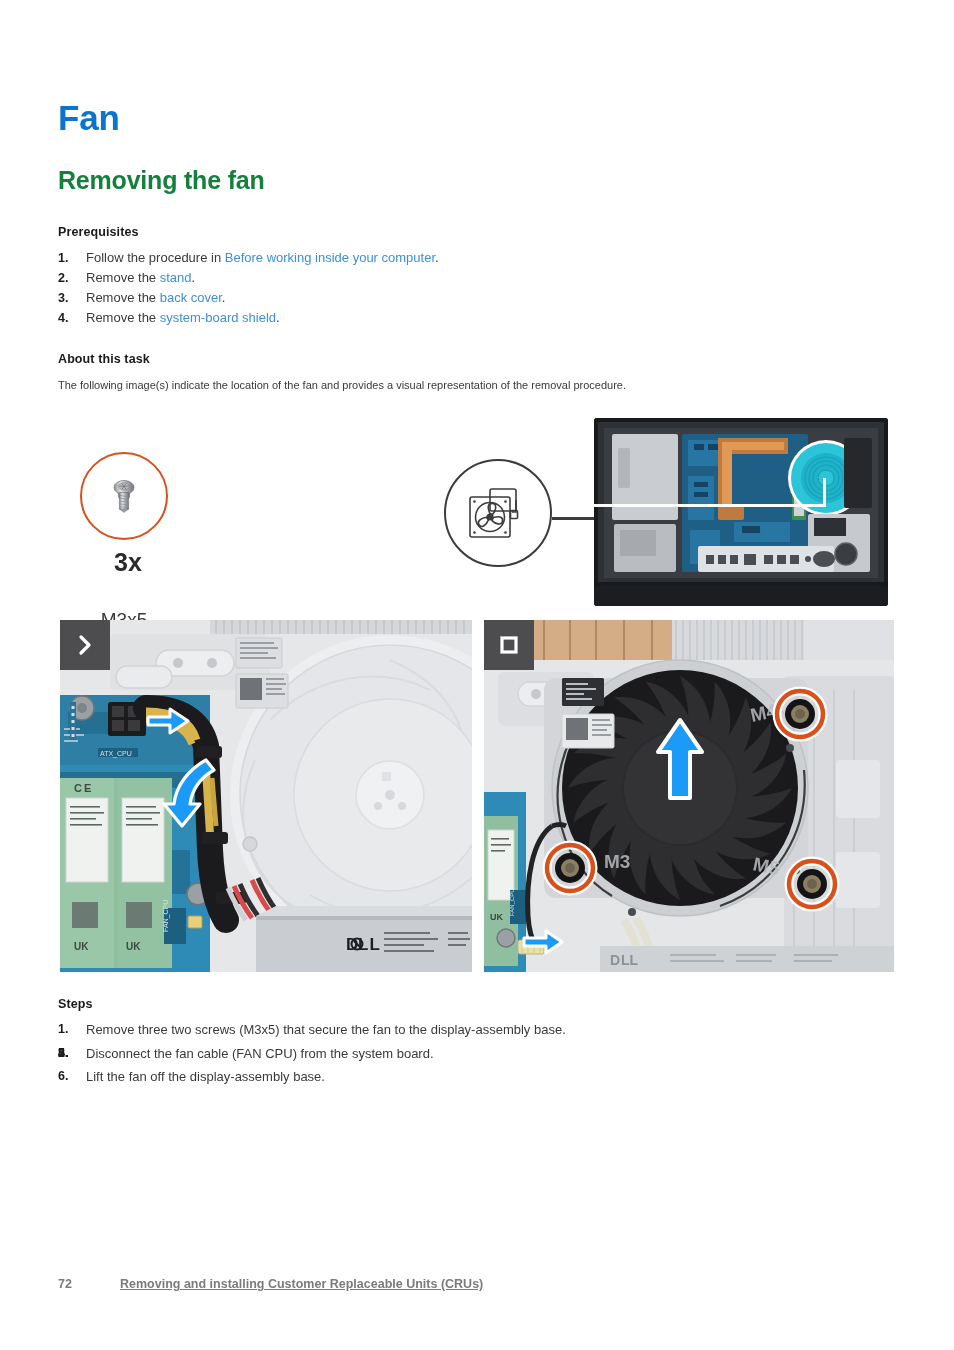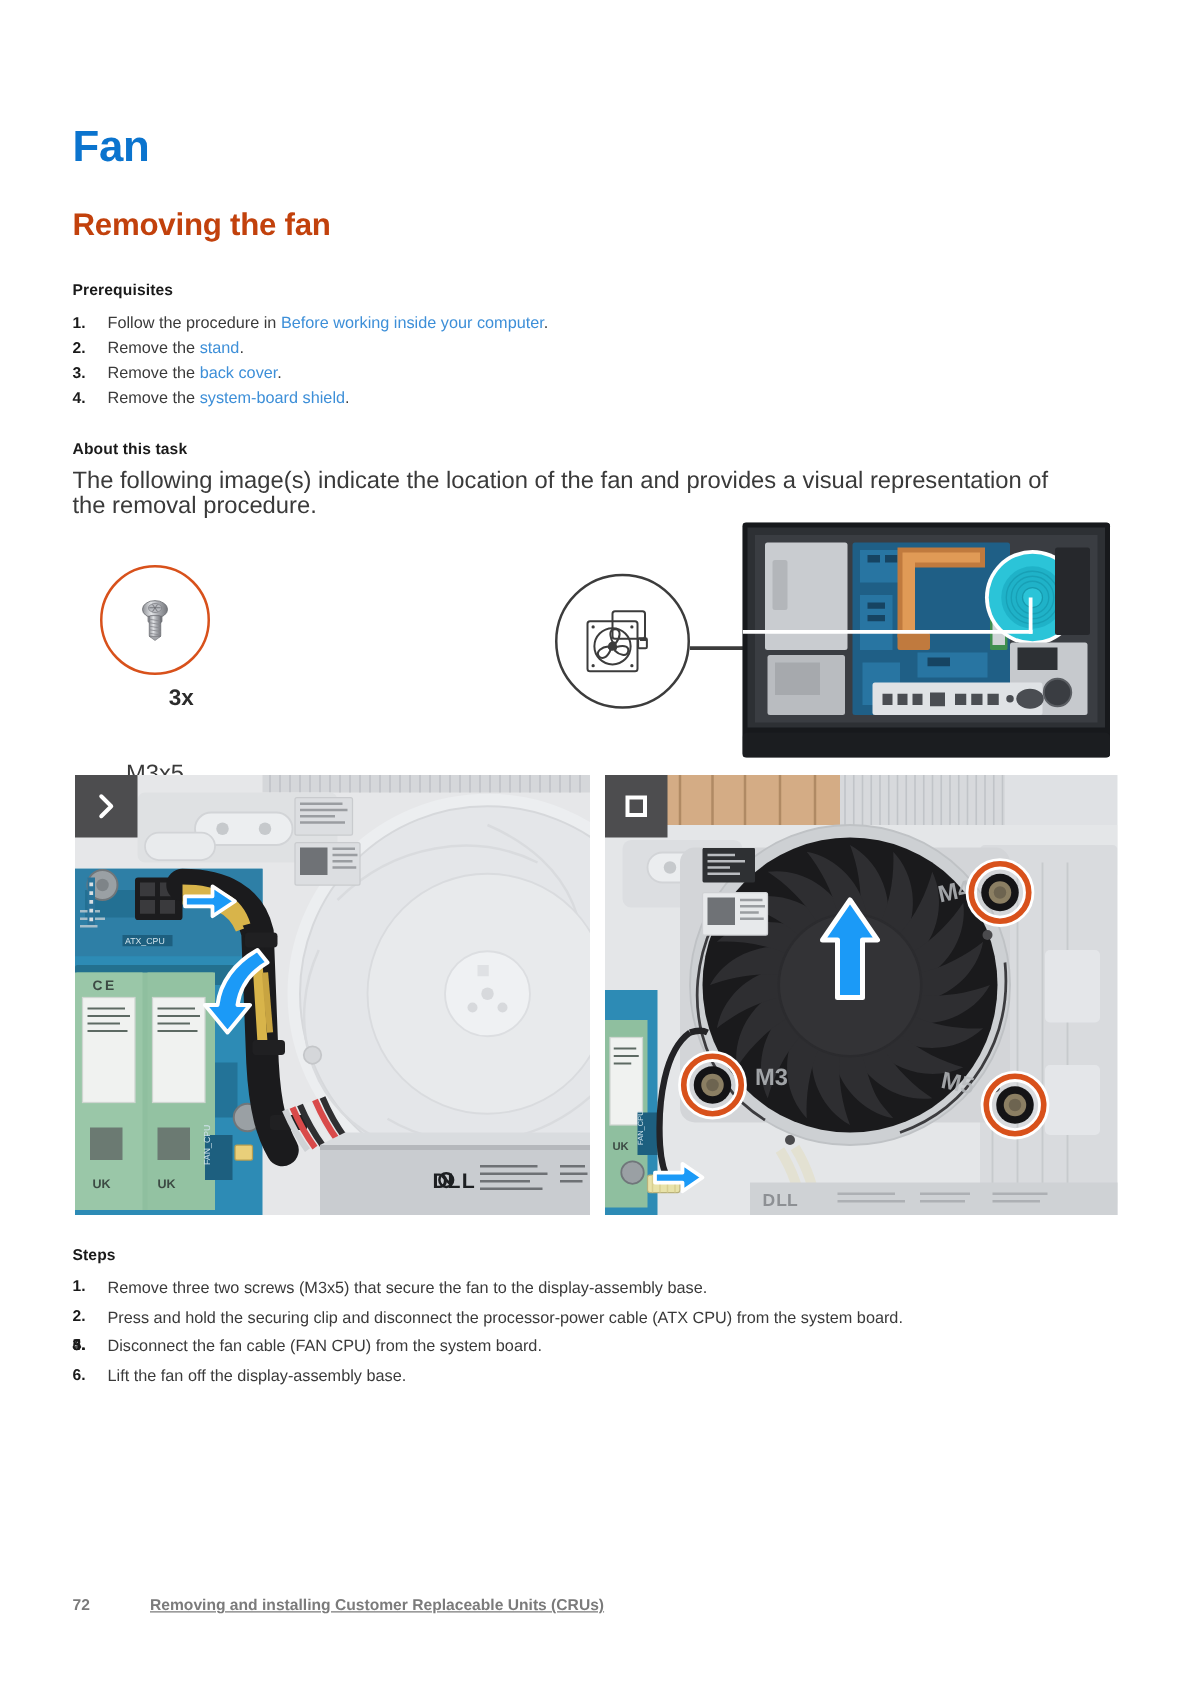--- a/index.html
+++ b/index.html
@@ -16,21 +16,21 @@
   .page { position: relative; width: 824px; height: 1350px; }
 
   
   .h1 {
     position: absolute; left: 58px; top: 100px;
     font-size: 35px; font-weight: 700; color: #0b74ce;
     letter-spacing: -0.2px; line-height: 1;
   }
   .h2 {
     position: absolute; left: 58px; top: 168px;
-    font-size: 25px; font-weight: 700; color: #c2410c;
+    font-size: 25px; font-weight: 700; color: #15803d;
     letter-spacing: -0.2px; line-height: 1;
   }
   .h3 {
     font-size: 12.5px; font-weight: 700; color: #1a1a1a;
     letter-spacing: 0.1px;
   }
   .h3.prereq { position: absolute; left: 58px; top: 225px; }
   .h3.about  { position: absolute; left: 58px; top: 352px; }
   .h3.steps  { position: absolute; left: 58px; top: 997px; }
 
@@ -52,37 +52,37 @@
   .prereq-list { left: 58px; top: 248px; width: 700px; }
   .steps-list  { left: 58px; top: 1018px; width: 820px; }
   .steps-list li { line-height: 23.5px; }
 
   a.lnk, .lnk {
     color: #3d8fd8; text-decoration: none;
   }
 
   .about-text {
     position: absolute; left: 58px; top: 375px;
-    font-size: 19px; line-height: 20px; color: #3a3a3a;
+    font-size: 11px; line-height: 20px; color: #3a3a3a;
     width: 800px;
   }
 
   
   .fig-screw {
     position: absolute; left: 80px; top: 452px;
     width: 88px; height: 88px;
     border: 2.5px solid #d8511b;
     border-radius: 50%;
     background: #fff;
   }
   .screw-img { position: absolute; left: 50%; top: 50%;
     transform: translate(-50%,-50%); width: 22px; height: 34px; }
   .screw-qty {
-    position: absolute; left: 67px; top: 548px; width: 88px;
-    text-align: right; font-size: 18px; font-weight: 700; color: #2b2b2b;
+    position: absolute; left: 84px; top: 548px; width: 88px;
+    text-align: center; font-size: 25px; font-weight: 700; color: #2b2b2b;
   }
   .screw-spec {
     position: absolute; left: 80px; top: 577px; width: 88px;
     text-align: center; font-size: 19px; font-weight: 400; color: #3a3a3a; margin-top: 32px;
   }
 
   .fig-faniconcircle {
     position: absolute; left: 444px; top: 459px;
     width: 108px; height: 108px;
     border: 2px solid #3c3c3c; border-radius: 50%;
@@ -709,21 +709,21 @@
       </svg>
     </div>
   </div>
 
   <div class="h3 steps">Steps</div>
   <ol class="olist steps-list">
     <li>
       <span class="num">1.</span><span>Remove three two screws (M3x5) that secure the fan to the display-assembly base.</span>
     </li>
     <li>
-      <span class="num">2.</span><span>Press and hold the securing clip and disconnect the processor-power cable (ATX CPU) from the system board.</span>
+      <span class="num">2.</span>
     </li>
     <li>
       <span class="num">3.</span>
     </li>
     <li>
       <span class="num">4.</span>
     </li>
     <li>
       <span class="num">5.</span><span>Disconnect the fan cable (FAN CPU) from the system board.</span>
     </li>

